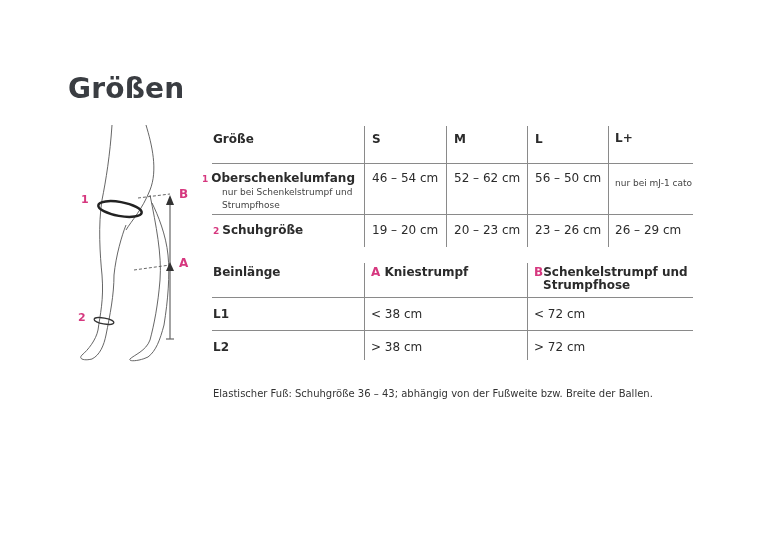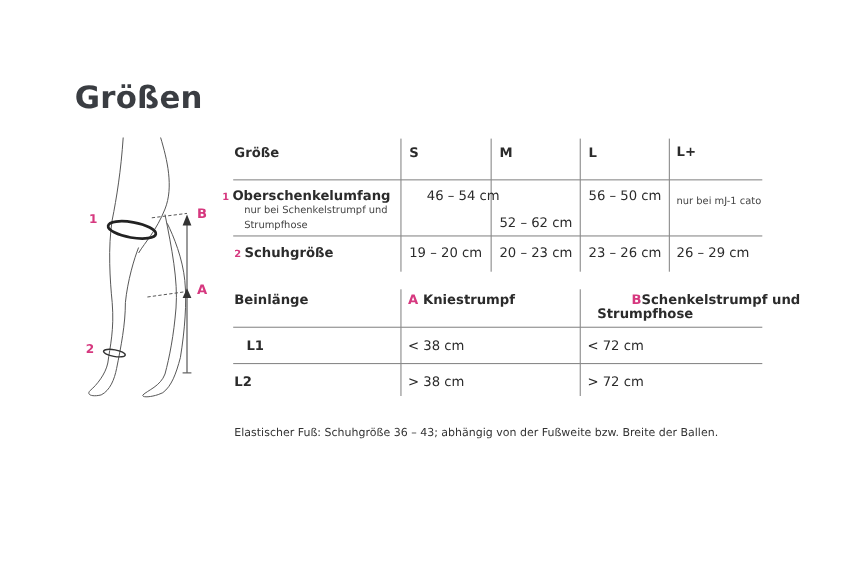--- a/index.html
+++ b/index.html
@@ -61,22 +61,22 @@
   <div class="t b" style="left:454px;top:132px;">M</div>
   <div class="t b" style="left:535px;top:132px;">L</div>
   <div class="t b" style="left:615px;top:131px;">L+</div>
   <div class="t small" style="left:615px;top:148px;margin-top:30px;">nur bei mJ-1 cato</div>
 
   <div class="t b" style="left:202px;top:171px;">
     <span class="num">1</span><span>Oberschenkelumfang</span>
   </div>
   <div class="t small" style="left:222px;top:187px;">nur bei Schenkelstrumpf und</div>
   <div class="t small" style="left:222px;top:200px;">Strumpfhose</div>
-  <div class="t" style="left:372px;top:171px;margin-left:16px;">46 – 54 cm</div>
-  <div class="t" style="left:454px;top:171px;margin-top:24px;">52 – 62 cm</div>
+  <div class="t" style="left:372px;top:171px;">46 – 54 cm</div>
+  <div class="t" style="left:454px;top:171px;">52 – 62 cm</div>
   <div class="t" style="left:535px;top:171px;">56 – 50 cm</div>
   <div class="t" style="left:615px;top:171px;"></div>
 
   <div class="t b" style="left:213px;top:223px;">
     <span class="num">2</span><span>Schuhgröße</span>
   </div>
   <div class="t" style="left:372px;top:223px;">19 – 20 cm</div>
   <div class="t" style="left:454px;top:223px;">20 – 23 cm</div>
   <div class="t" style="left:535px;top:223px;">23 – 26 cm</div>
   <div class="t" style="left:615px;top:223px;">26 – 29 cm</div>
@@ -86,26 +86,26 @@
   <div class="vline" style="left:364px;top:263px;height:97px;"></div>
   <div class="vline" style="left:527px;top:263px;height:97px;"></div>
   <div class="hline" style="left:212px;top:297px;width:481px;"></div>
   <div class="hline" style="left:212px;top:330px;width:481px;"></div>
 
   <div class="t b" style="left:213px;top:265px;">Beinlänge</div>
   <div class="t b" style="left:371px;top:265px;">
     <span class="pink">A</span>
     <span>Kniestrumpf</span>
   </div>
-  <div class="t b" style="left:534px;top:265px;margin-left:40px;">
+  <div class="t b" style="left:534px;top:265px;">
     <span class="pink">B</span><span>Schenkelstrumpf und</span>
   </div>
   <div class="t b" style="left:543px;top:278px;">Strumpfhose</div>
 
-  <div class="t b" style="left:213px;top:307px;margin-left:11px;">L1</div>
+  <div class="t b" style="left:213px;top:307px;">L1</div>
   <div class="t" style="left:371px;top:307px;">&lt; 38 cm</div>
   <div class="t" style="left:534px;top:307px;">&lt; 72 cm</div>
 
   <div class="t b" style="left:213px;top:340px;">L2</div>
   <div class="t" style="left:371px;top:340px;text-align:right;">&gt; 38 cm</div>
   <div class="t" style="left:534px;top:340px;">&gt; 72 cm</div>
 </div>
 
 <div class="note">Elastischer Fuß: Schuhgröße 36 – 43; abhängig von der Fußweite bzw. Breite der Ballen.</div>
 

